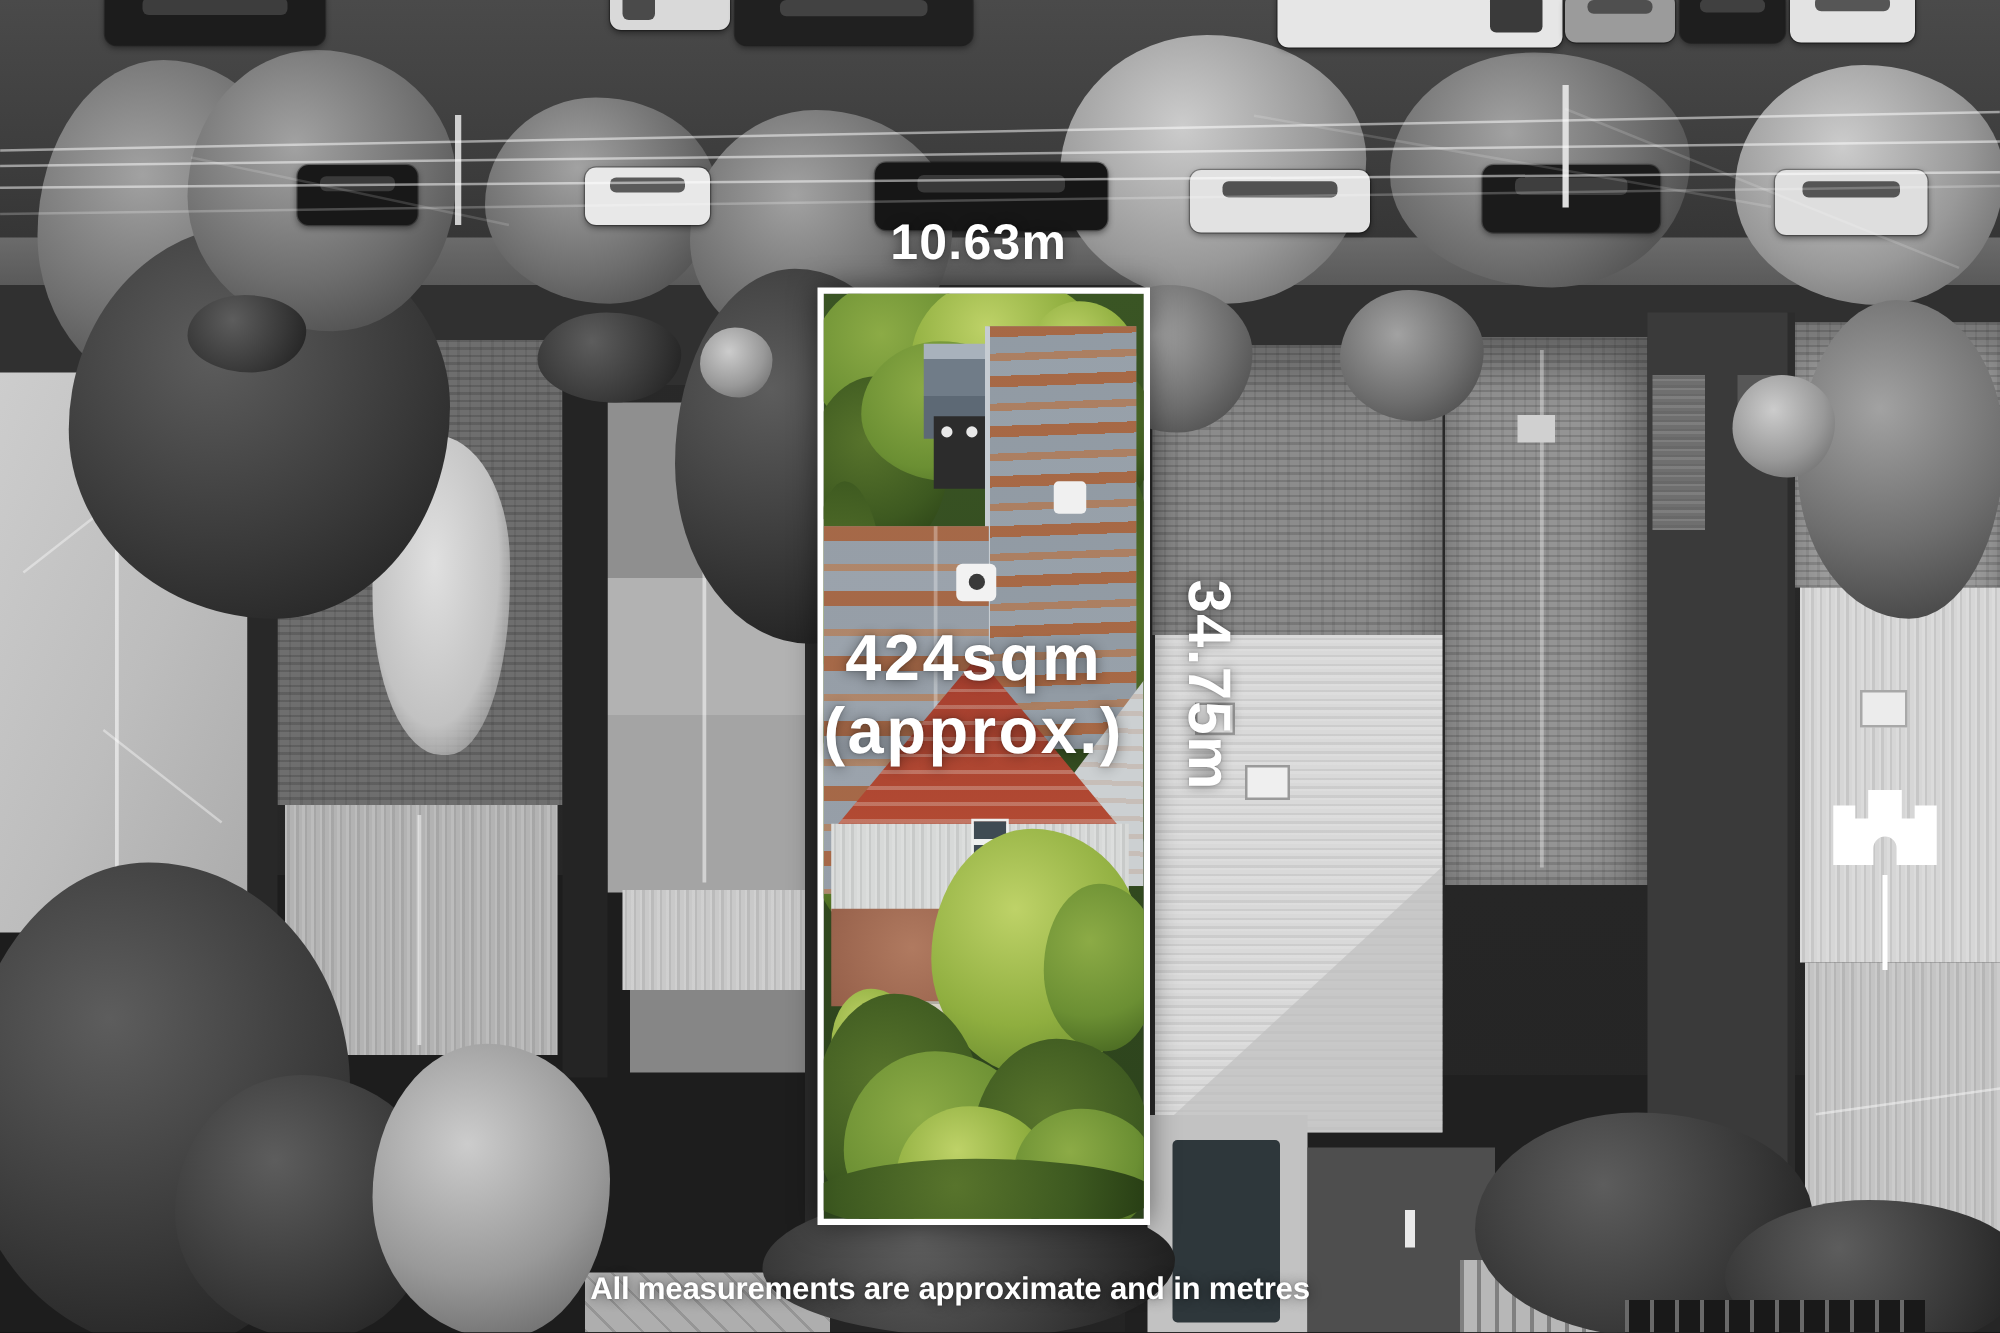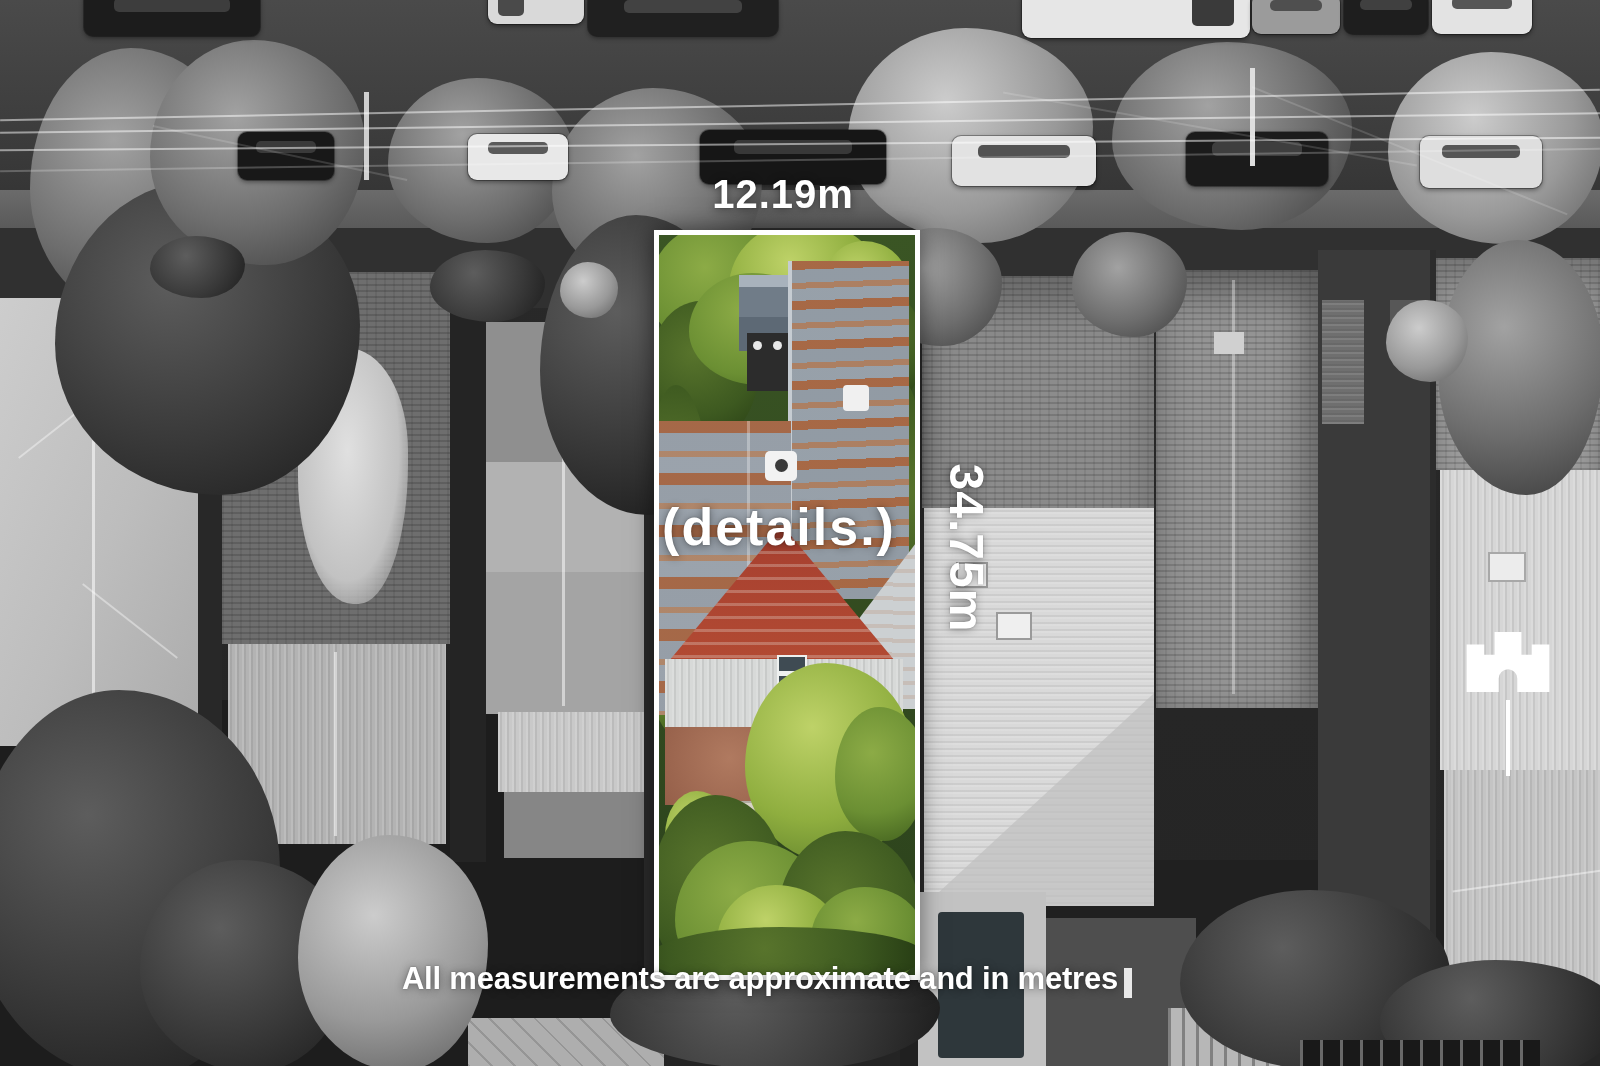--- a/index.html
+++ b/index.html
@@ -205,28 +205,29 @@
     <div class="ab t gm" style="left:176px;top:472px;width:92px;height:134px;"></div>
     <div class="ab t gb" style="left:6px;top:556px;width:66px;height:86px;"></div>
     <div class="ab t gd" style="left:-8px;top:560px;width:134px;height:192px;"></div>
     <div class="ab t gm" style="left:16px;top:606px;width:152px;height:152px;"></div>
     <div class="ab t gd" style="left:118px;top:596px;width:142px;height:172px;"></div>
     <div class="ab t gb" style="left:58px;top:650px;width:122px;height:110px;"></div>
     <div class="ab t gm" style="left:152px;top:652px;width:112px;height:100px;"></div>
     <div class="ab t gd" style="left:-10px;top:692px;width:275px;height:60px;"></div>
   </div>
 
-  <div class="ab ovl" style="left:583px;top:172px;width:400px;font-size:40px;line-height:44px;letter-spacing:1px;">12.19m</div>
+  <div class="ab ovl" style="left:583px;top:172px;width:400px;font-size:40px;line-height:44px;letter-spacing:1px;">10.63m</div>
 
   <div class="ab ovl" style="left:629px;top:498px;width:300px;font-size:52px;line-height:58px;letter-spacing:2px;">
-    <span style="display:block;">(details.)</span>
+    <span style="display:block;">424sqm</span>
+    <span style="display:block;">(approx.)</span>
   </div>
 
   <div class="ab ovl" style="left:836px;top:521px;width:260px;height:54px;font-size:48px;line-height:54px;letter-spacing:1px;transform:rotate(90deg);">34.75m</div>
 
-  <div class="ab ovl" style="left:300px;top:964px;width:920px;font-size:31px;line-height:30px;letter-spacing:-0.2px;">All measurements are approximate and in metres</div>
+  <div class="ab ovl" style="left:300px;top:1016px;width:920px;font-size:25px;line-height:30px;letter-spacing:-0.2px;">All measurements are approximate and in metres</div>
 
   <svg class="ab" style="left:1466px;top:632px;" width="84" height="60" viewBox="0 0 80 58">
     <path fill="#ffffff" d="M0 58 V12 H17 V22 H27 V0 H53 V22 H63 V12 H80 V58 H49 V45 A9 9 0 0 0 31 45 V58 Z"></path>
   </svg>
   <div class="ab" style="left:1506px;top:700px;width:4px;height:76px;background:#ffffff;"></div>
 
 </div>
 
 </body></html>

